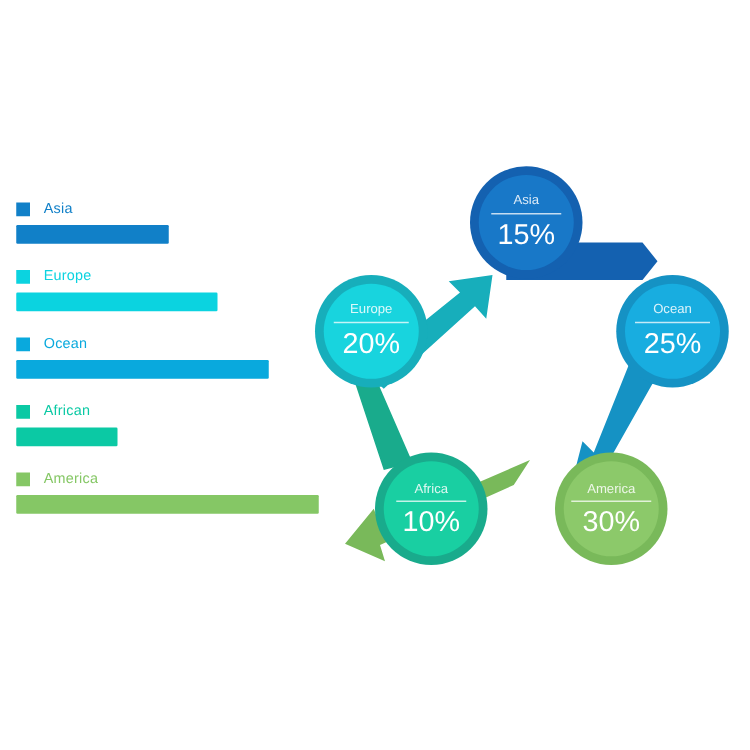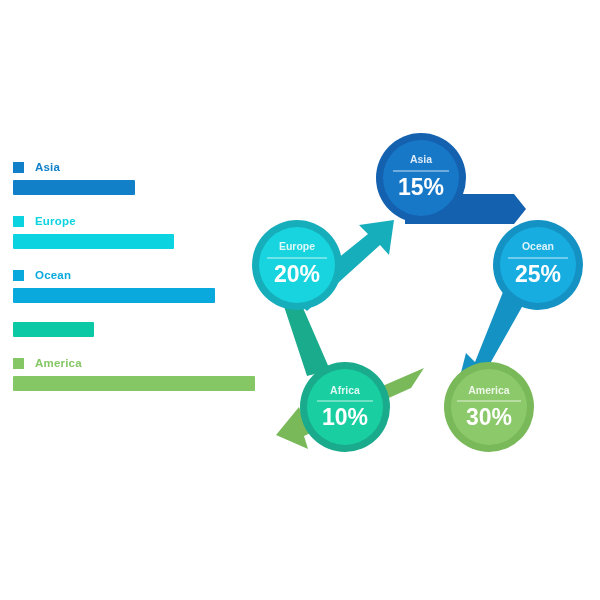--- a/index.html
+++ b/index.html
@@ -12,21 +12,20 @@
     height: 600px;
     overflow: hidden;
     font-family: "Liberation Sans", sans-serif;
     position: relative;
   }
   #canvas {
     position: relative;
     width: 488px;
     height: 600px;
     background: #ffffff;
-    font-weight: bold;
   }
 
   
   #legend {
     position: absolute;
     left: 13px;
     top: 160px;
     width: 250px;
   }
   .legend-row {
@@ -110,20 +109,24 @@
 
     <div class="legend-row">
       <div class="legend-head">
         <span class="legend-swatch" style="background:#09a9dd"></span>
         <span class="legend-label" style="color:#09a9dd">Ocean</span>
       </div>
       <div class="legend-bar" style="background:#09a9dd;width:202px"></div>
     </div>
 
     <div class="legend-row">
+      <div class="legend-head">
+        <span class="legend-swatch" style="background:#0bc9a4"></span>
+        <span class="legend-label" style="color:#0bc9a4">African</span>
+      </div>
       <div class="legend-bar" style="background:#0bc9a4;width:81px"></div>
     </div>
 
     <div class="legend-row">
       <div class="legend-head">
         <span class="legend-swatch" style="background:#85c765"></span>
         <span class="legend-label" style="color:#85c765">America</span>
       </div>
       <div class="legend-bar" style="background:#85c765;width:242px"></div>
     </div>

